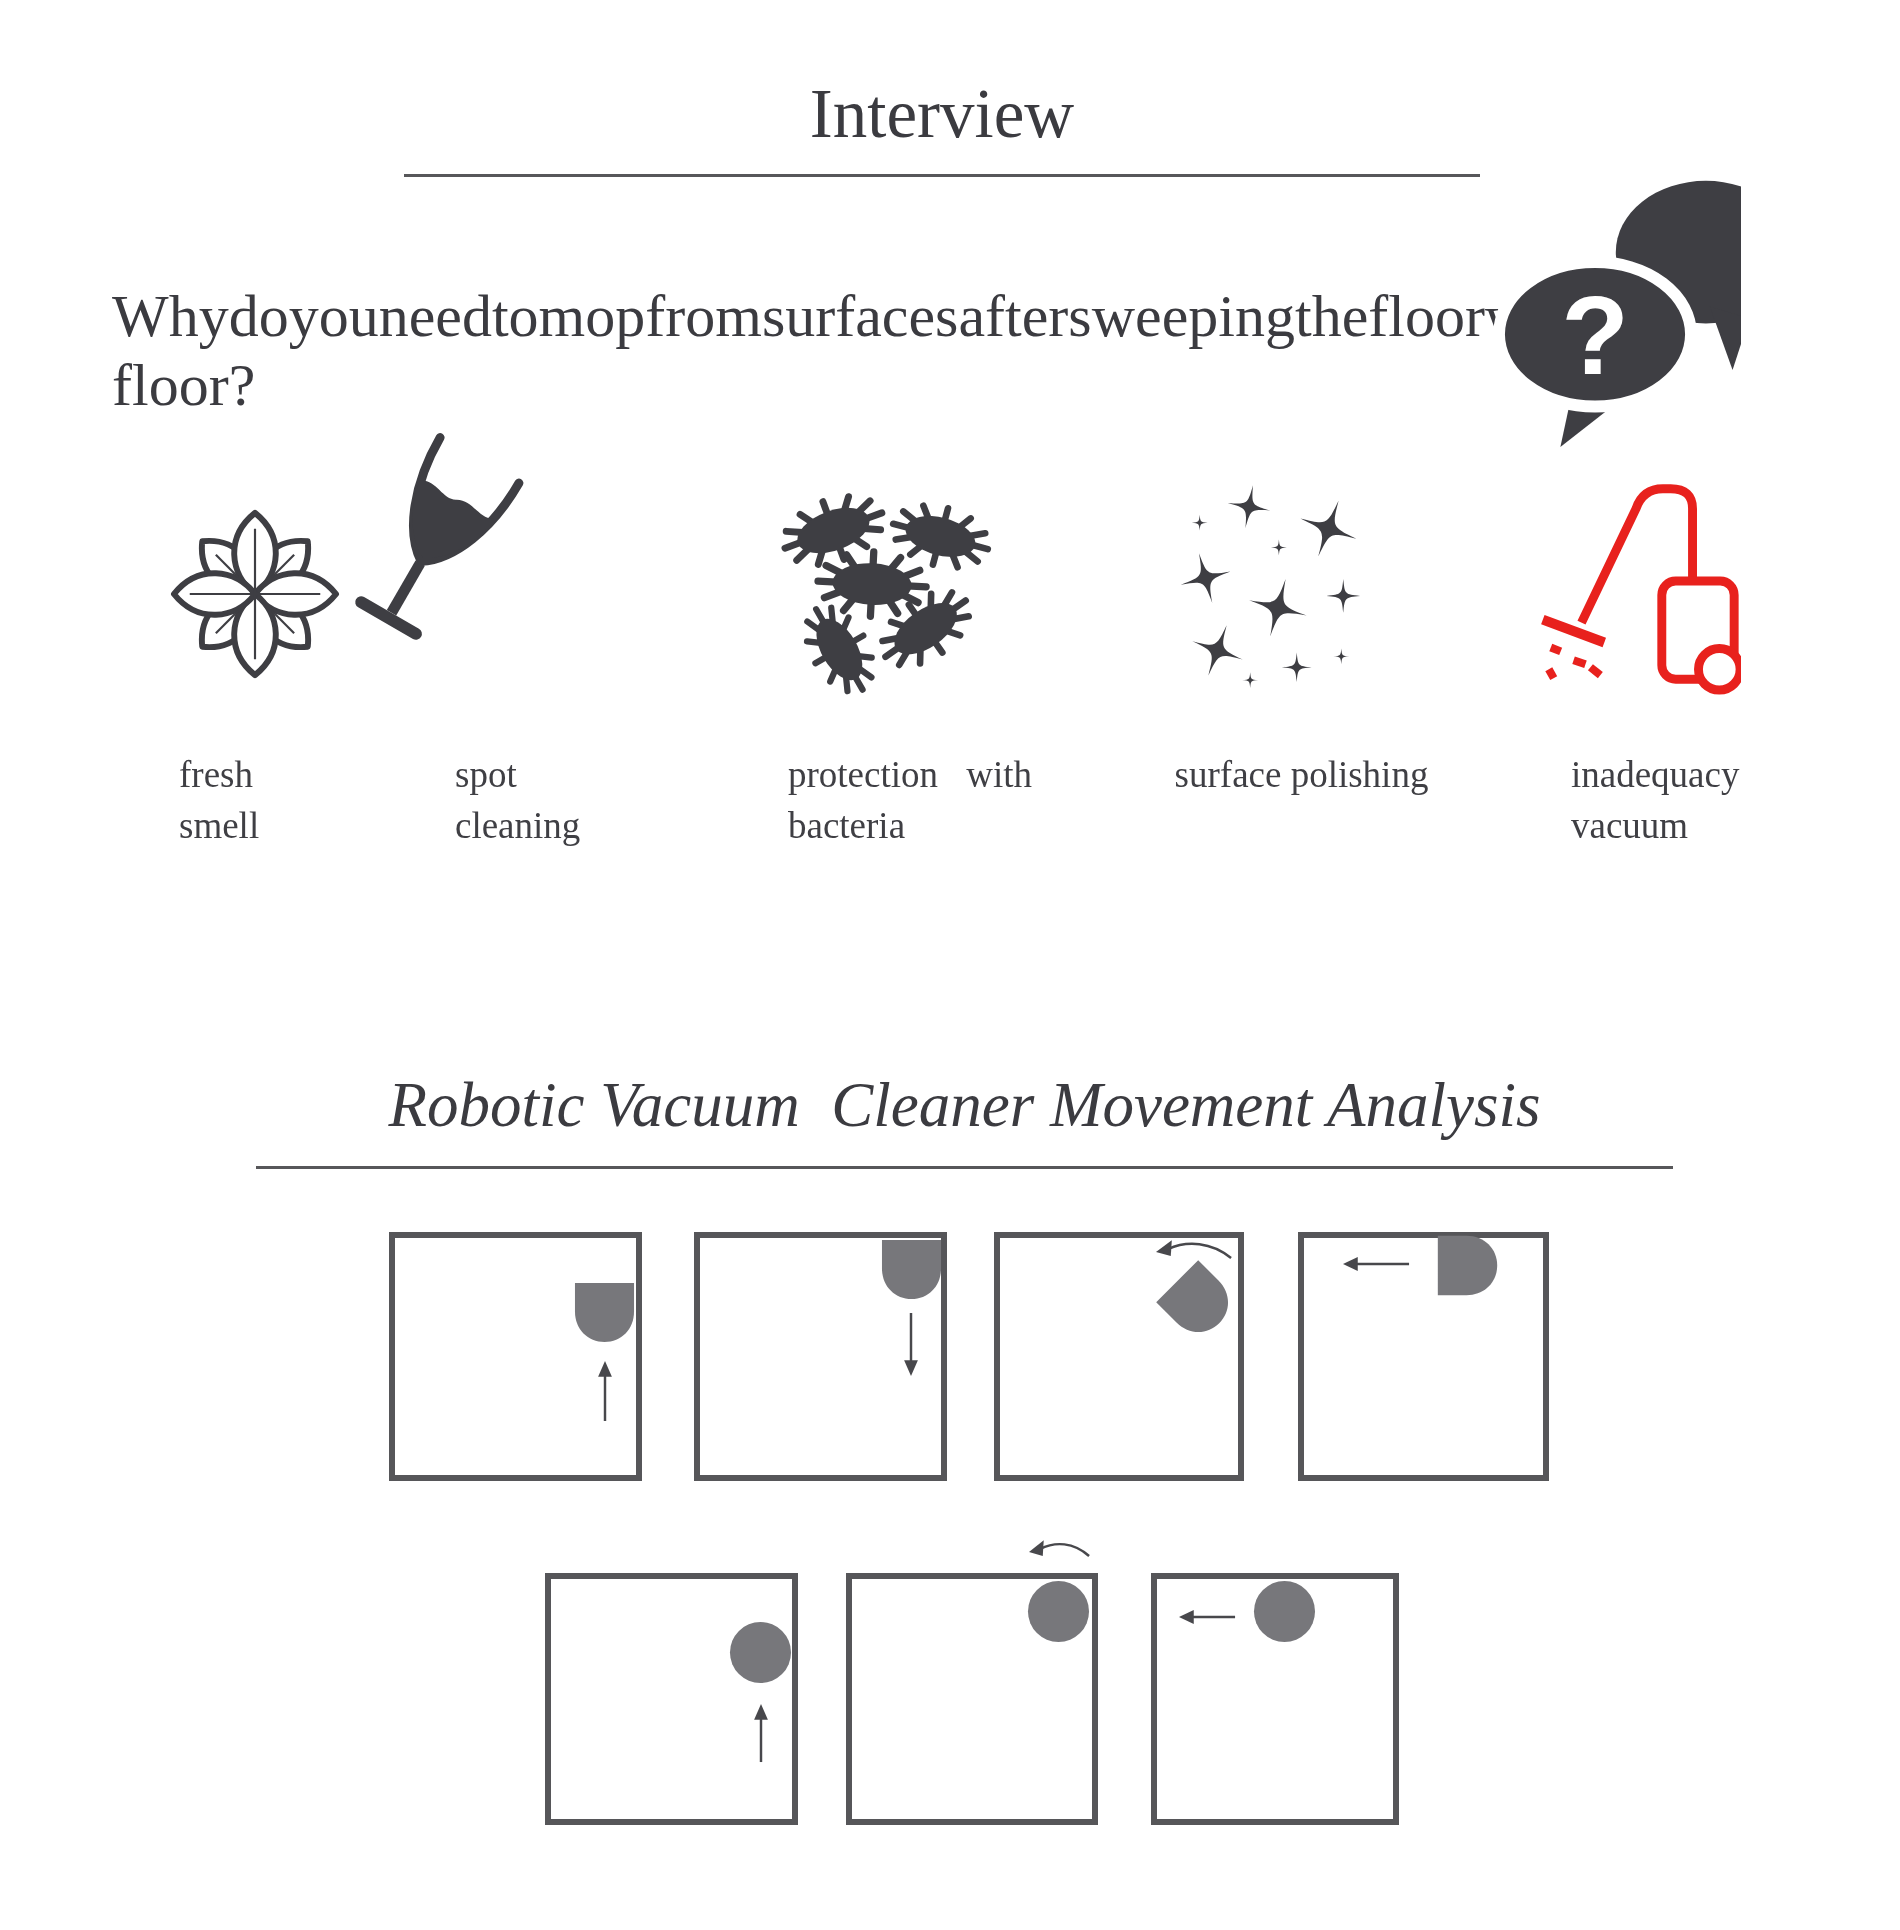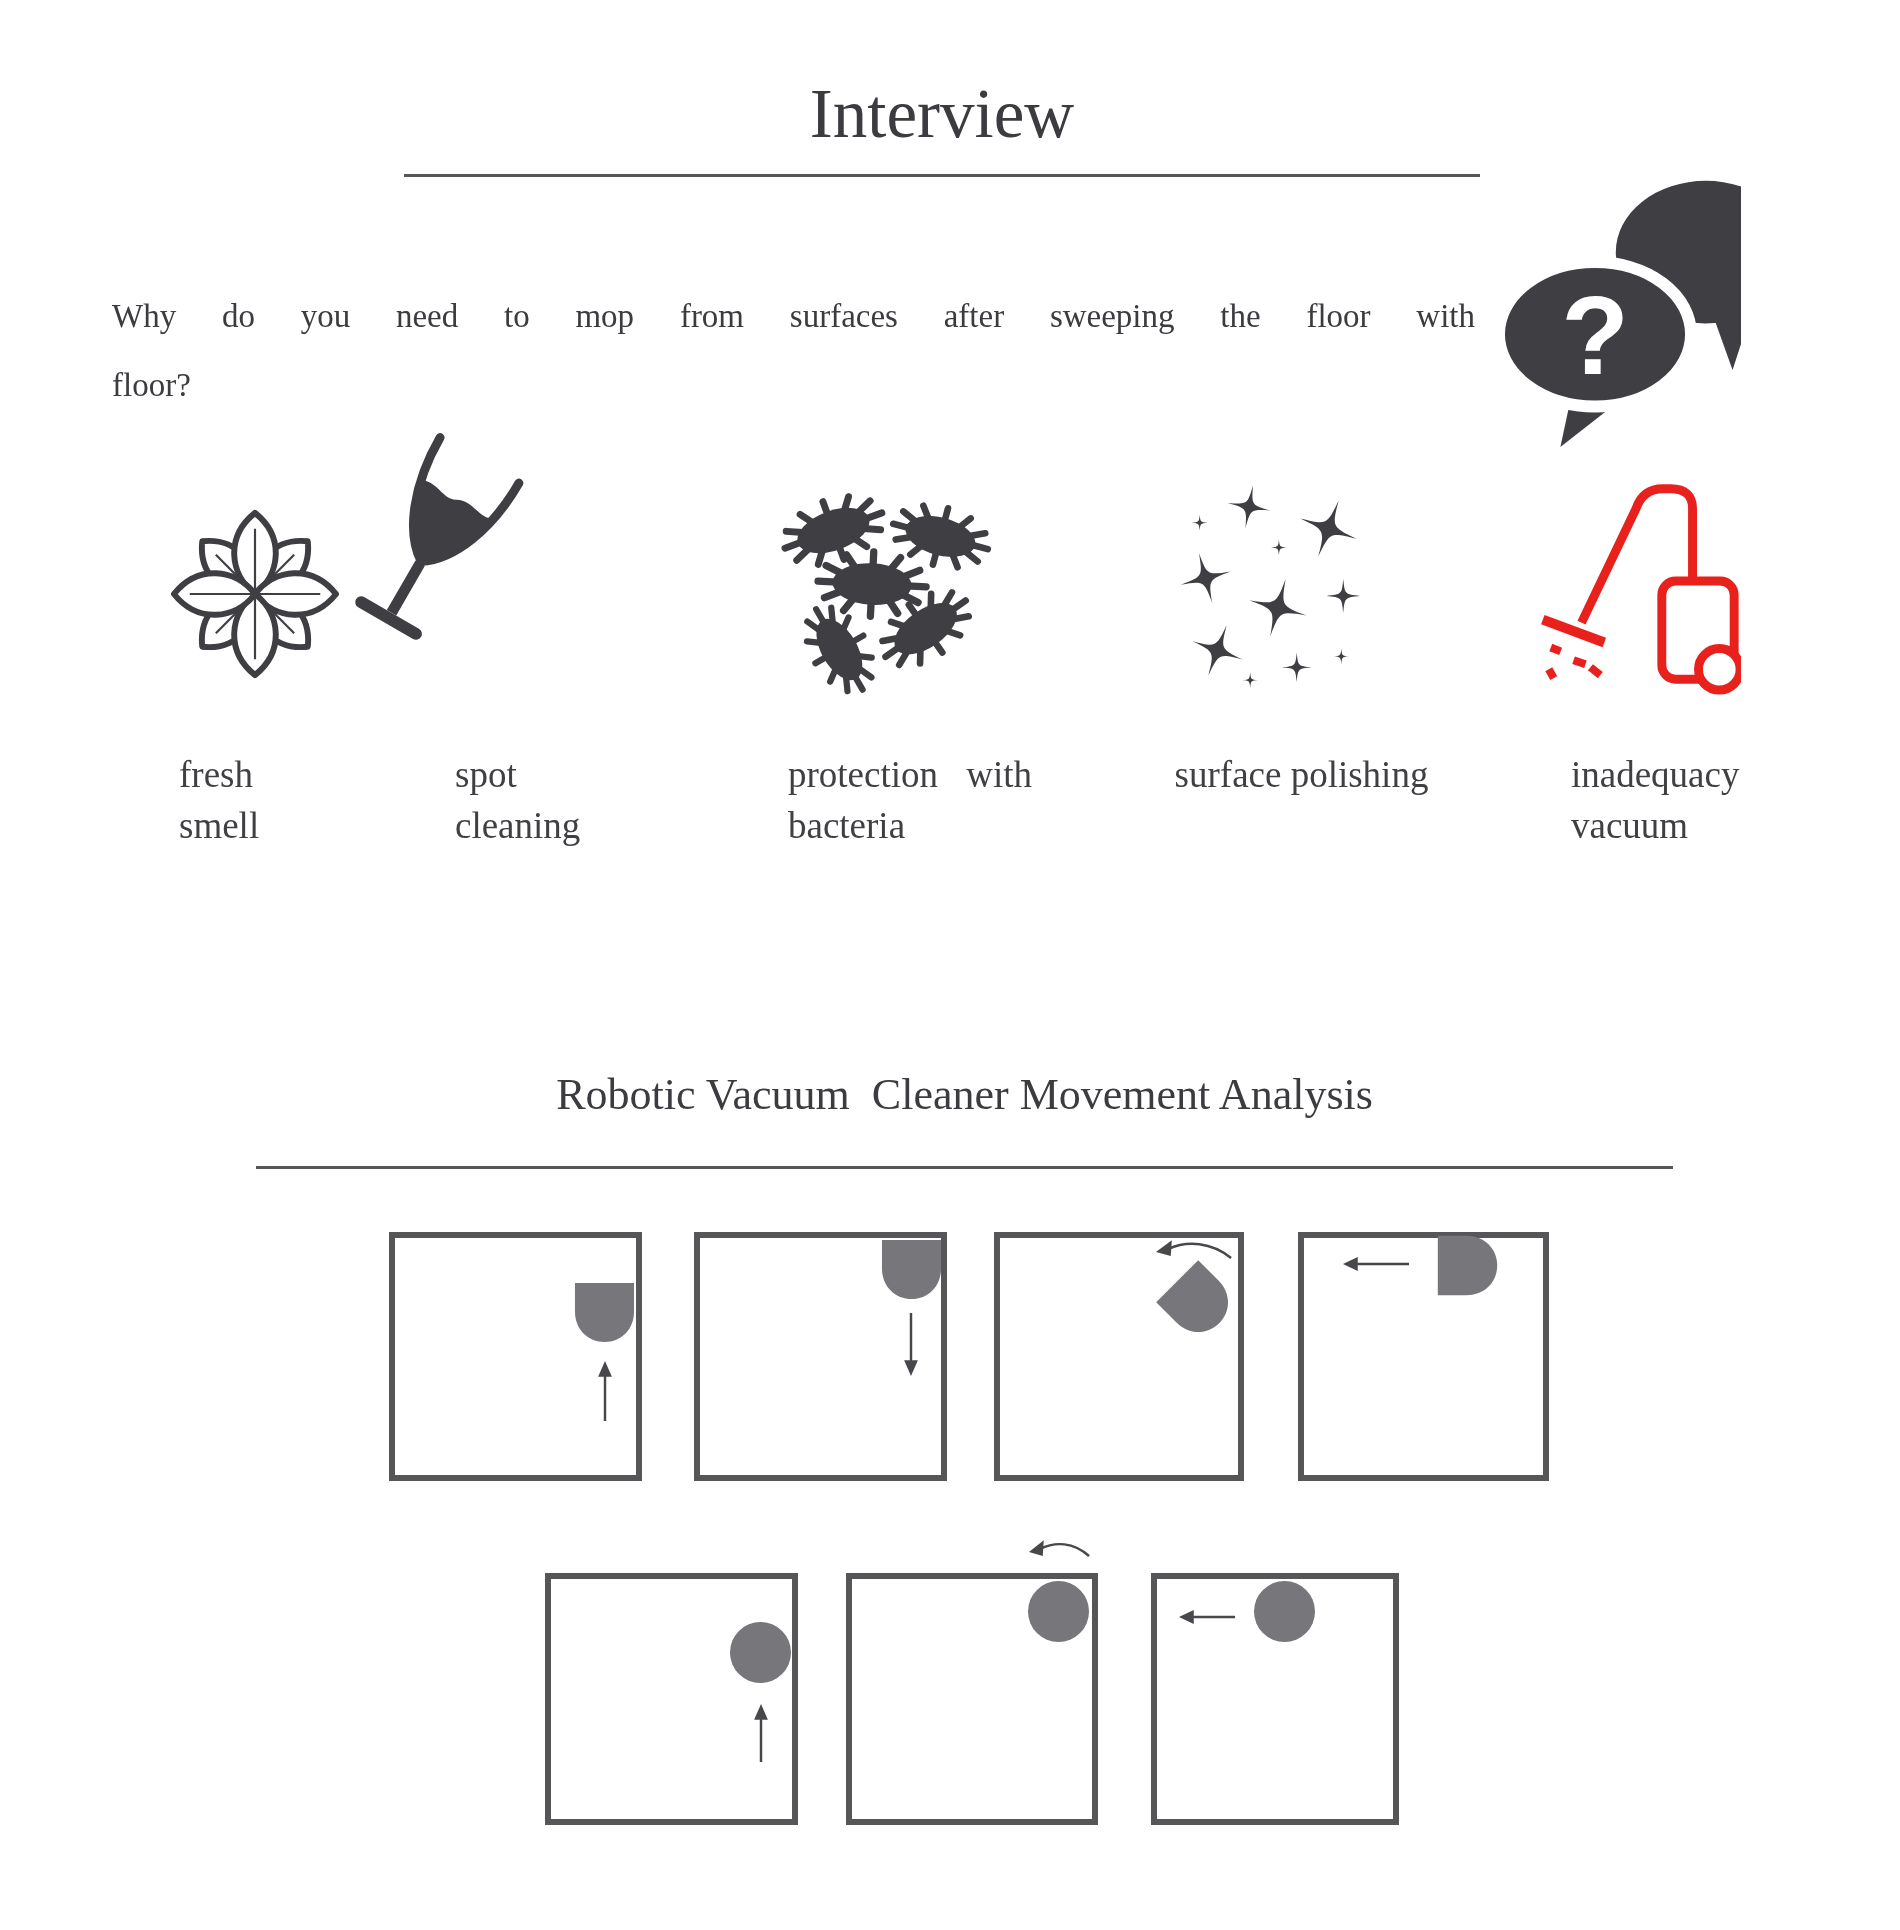--- a/index.html
+++ b/index.html
@@ -1,22 +1,22 @@
 <!DOCTYPE html>
 <html><head>
 <meta charset="utf-8">
 <style>
   html,body{margin:0;padding:0;background:#fff;}
   #canvas{position:relative;width:1741px;height:1931px;background:#ffffff;overflow:hidden;
           font-family:"Liberation Serif","DejaVu Serif",serif;color:#3b3b40;}
   .abs{position:absolute;}
   .rule{position:absolute;height:3px;background:#57575a;}
   .h1{font-size:69px;text-align:center;white-space:pre;}
-  .h2{font-size:44px;text-align:center;white-space:pre;}
-  .question{font-size:33px;line-height:69px;}
+  .h2{font-size:63px;text-align:center;white-space:pre;font-style:italic;}
+  .question{font-size:60px;line-height:69px;}
   #q-line1{display:flex;justify-content:space-between;}
   .label{font-size:37px;line-height:51px;text-align:justify;color:#3f3f44;}
   .panel{position:absolute;border:6px solid #565659;background:#fff;box-sizing:border-box;}
   svg{display:block;}
 </style>
 </head>
 <body>
 
 <div id="canvas">
 

